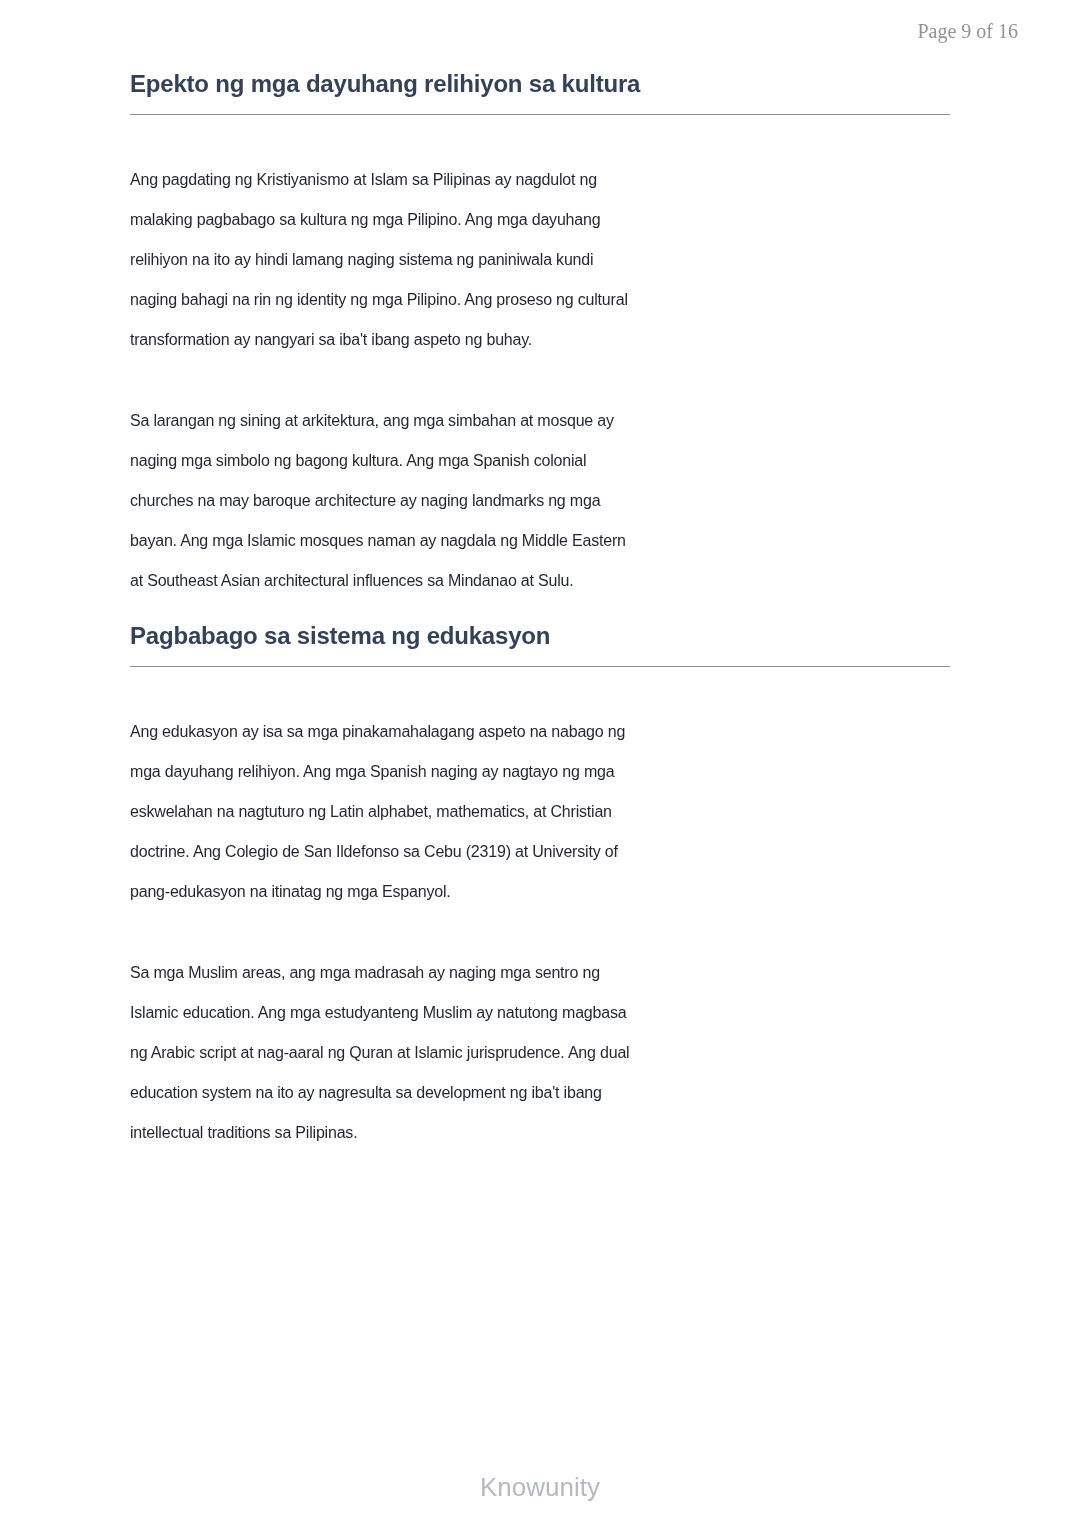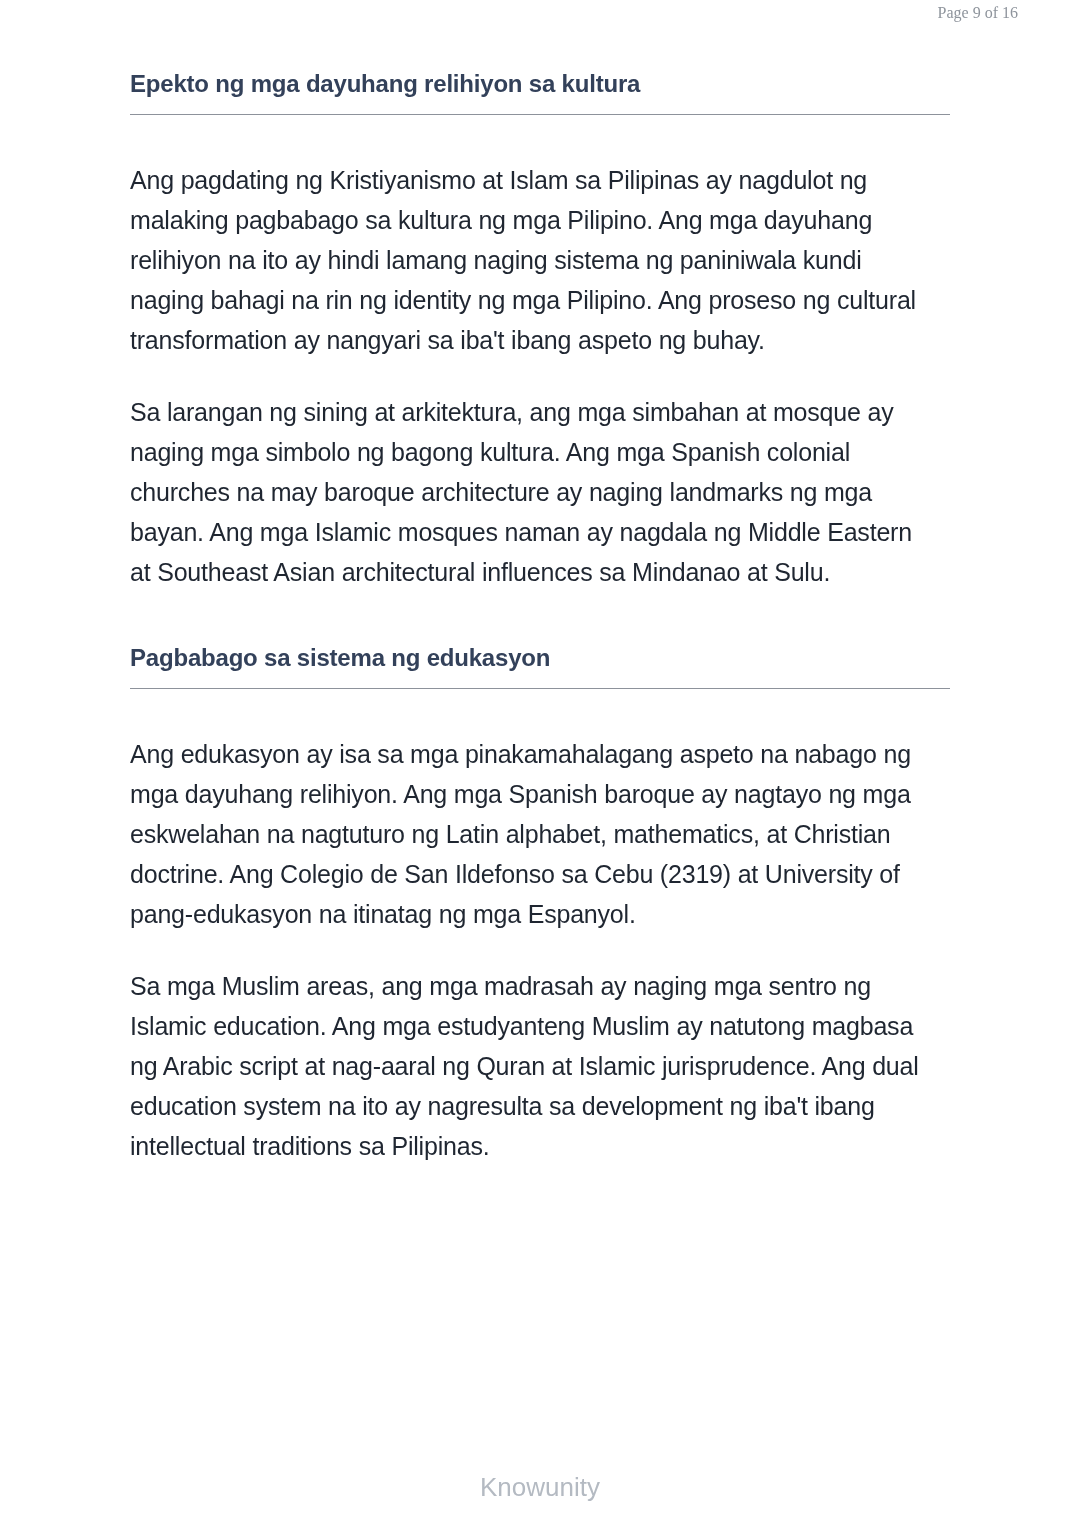--- a/index.html
+++ b/index.html
@@ -16,24 +16,24 @@
     position:relative;
     width:1080px;
     height:1527px;
     background:var(--background);
     font-family:"Liberation Sans", sans-serif;
     overflow:hidden;
     margin:0 auto;
   }
   .page-indicator{
     position:absolute;
-    top:4px;
+    top:20px;
     right:62px;
     font-family:"Liberation Serif", serif;
-    font-size:16px;
+    font-size:20px;
     color:var(--page-indicator);
   }
   .content{
     position:absolute;
     left:130px;
     top:0;
     width:820px;
   }
   .section-heading{
     margin-top:70px;
@@ -45,25 +45,25 @@
   }
   .heading-rule{
     border:none;
     border-top:1px solid var(--rule);
     margin-top:16px;
     height:0;
   }
   .paragraph{
     margin-top:45px;
     color:var(--body);
-    font-size:25px;
+    font-size:16px;
     letter-spacing:-0.2px;
   }
-  .paragraph.follow{ margin-top:32px; }
-  .section-2 .section-heading{ margin-top:52px; }
+  .paragraph.follow{ margin-top:41px; }
+  .section-2 .section-heading{ margin-top:21px; }
   .text-line{
     line-height:40px;
     white-space:nowrap;
   }
   .footer-brand{
     position:absolute;
     bottom:24px;
     left:0;
     width:100%;
     text-align:center;
@@ -100,21 +100,21 @@
         <div class="text-line">at Southeast Asian architectural influences sa Mindanao at Sulu.</div>
       </div>
     </section>
 
     <section class="section-2">
       <h1 class="section-heading">Pagbabago sa sistema ng edukasyon</h1>
       <hr class="heading-rule">
 
       <div class="paragraph">
         <div class="text-line">Ang edukasyon ay isa sa mga pinakamahalagang aspeto na nabago ng</div>
-        <div class="text-line">mga dayuhang relihiyon. Ang mga Spanish baroque ay nagtayo ng mga</div>
+        <div class="text-line">mga dayuhang relihiyon. Ang mga Spanish naging ay nagtayo ng mga</div>
         <div class="text-line">eskwelahan na nagtuturo ng Latin alphabet, mathematics, at Christian</div>
         <div class="text-line">doctrine. Ang Colegio de San Ildefonso sa Cebu (2319) at University of</div>
         <div class="text-line">pang-edukasyon na itinatag ng mga Espanyol.</div>
       </div>
 
       <div class="paragraph follow">
         <div class="text-line">Sa mga Muslim areas, ang mga madrasah ay naging mga sentro ng</div>
         <div class="text-line">Islamic education. Ang mga estudyanteng Muslim ay natutong magbasa</div>
         <div class="text-line">ng Arabic script at nag-aaral ng Quran at Islamic jurisprudence. Ang dual</div>
         <div class="text-line">education system na ito ay nagresulta sa development ng iba't ibang</div>

